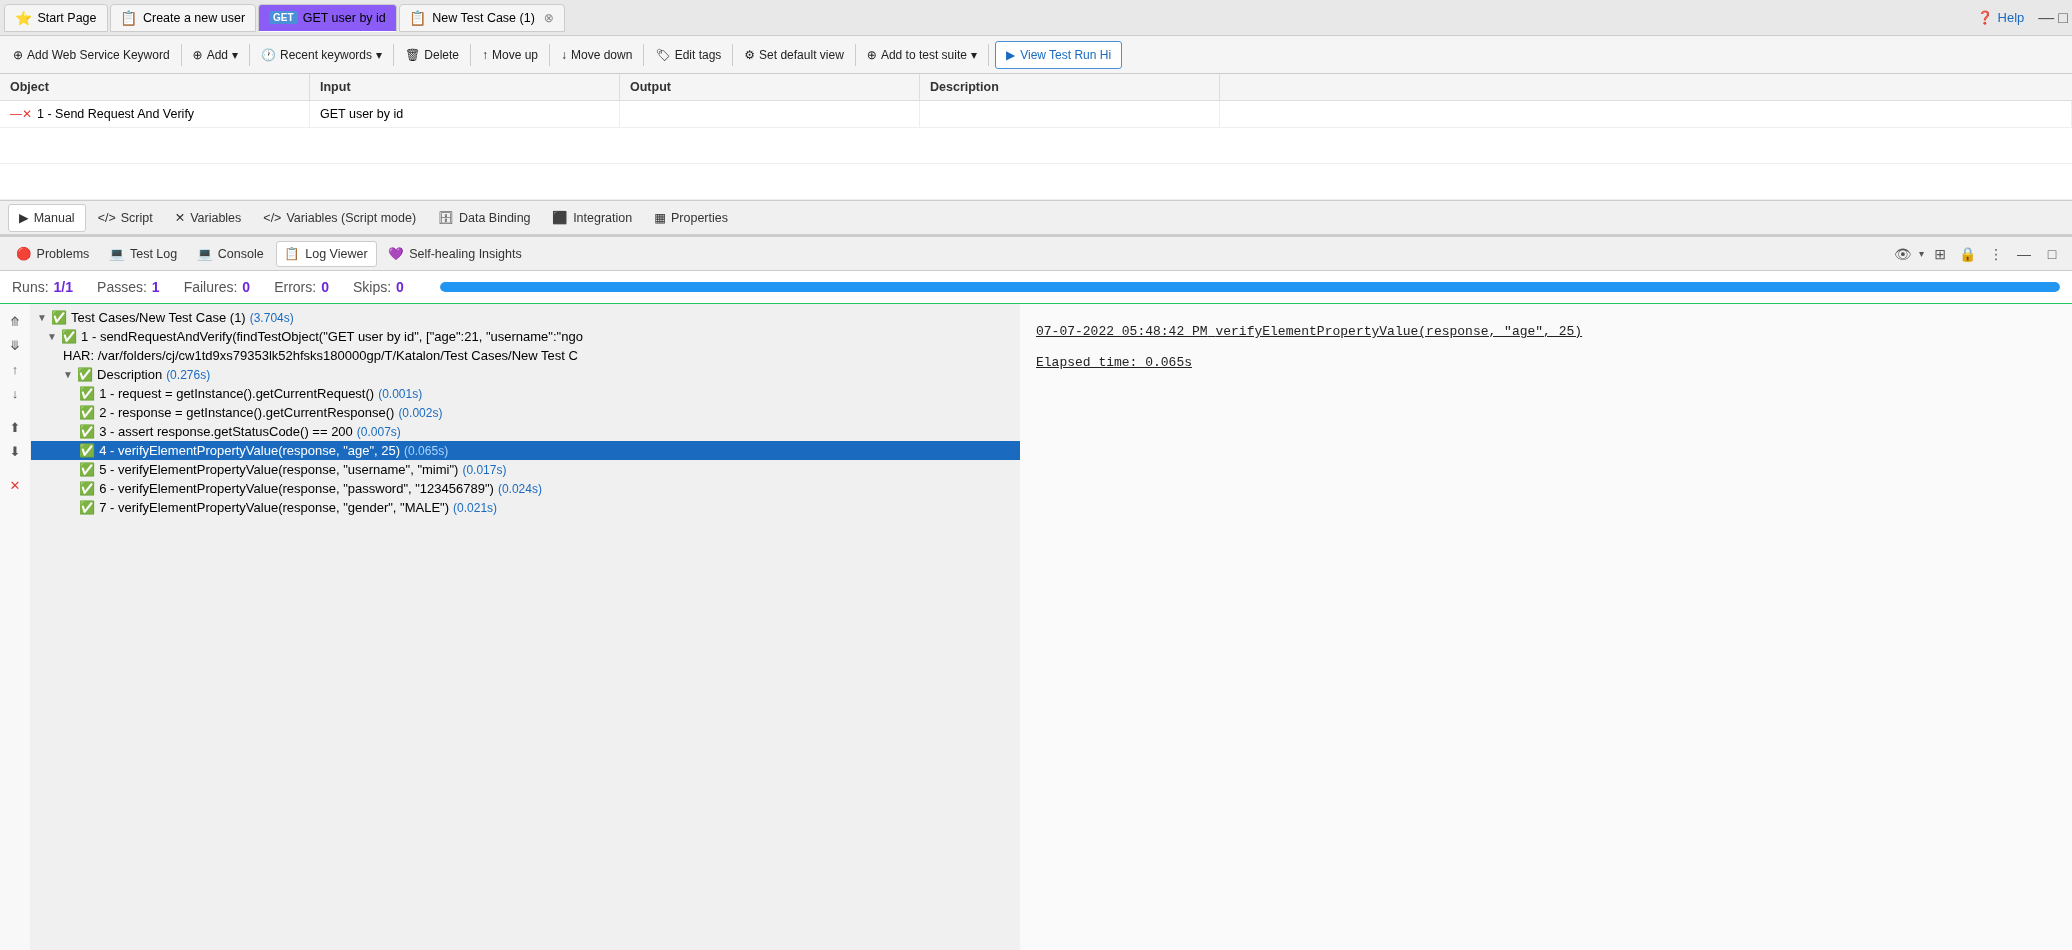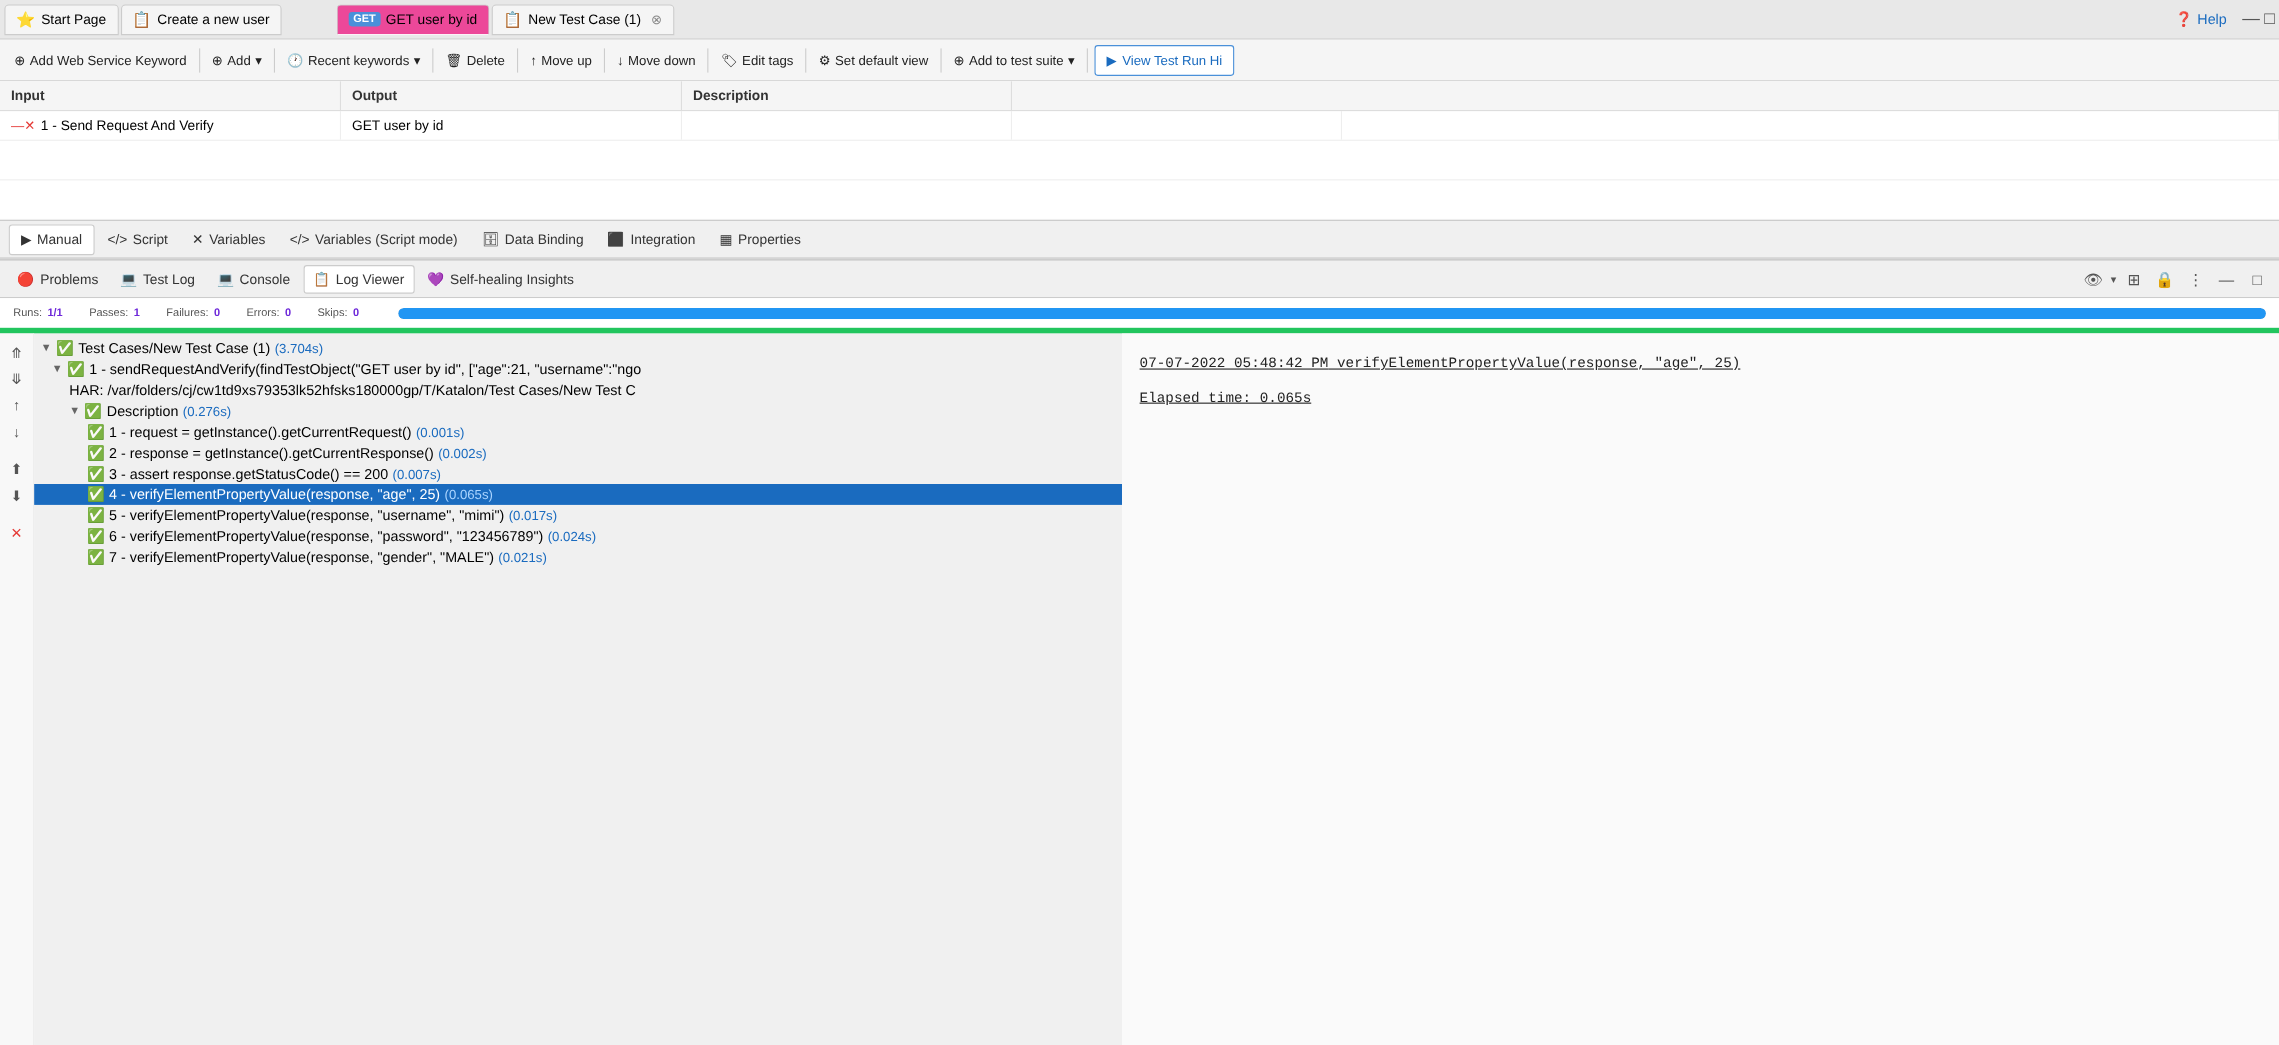--- a/index.html
+++ b/index.html
@@ -8,21 +8,21 @@
     
     .tab-bar {
       display: flex; align-items: center; background: #e8e8e8; border-bottom: 1px solid #ccc;
       height: 36px; padding: 0 4px; gap: 2px;
     }
     .tab {
       display: flex; align-items: center; gap: 5px; padding: 0 10px; height: 28px;
       background: #f5f5f5; border: 1px solid #ccc; border-radius: 4px 4px 0 0;
       cursor: pointer; font-size: 12.5px; white-space: nowrap;
     }
-    .tab.active { background: #ec4899; border-bottom-color: #fff; margin-left: 48px; }
+    .tab.active { background: #8b5cf6; border-bottom-color: #fff; }
     .tab-icon { font-size: 14px; }
     .tab-get-badge { background: #4a90d9; color: #fff; font-size: 10px; font-weight: bold; padding: 1px 4px; border-radius: 3px; }
     .tab-close { margin-left: 4px; color: #888; font-size: 12px; cursor: pointer; }
     .help-btn {
       margin-left: auto; display: flex; align-items: center; gap: 4px;
       color: #1a6bbf; font-size: 13px; cursor: pointer; padding: 0 8px;
     }
     .window-controls { display: flex; gap: 4px; align-items: center; margin-left: 4px; }
     .window-ctrl { font-size: 16px; color: #555; cursor: pointer; line-height: 1; }
 
@@ -89,21 +89,21 @@
     .console-toolbar-right { margin-left: auto; display: flex; align-items: center; gap: 4px; }
     .console-icon-btn {
       display: flex; align-items: center; justify-content: center; width: 24px; height: 24px;
       border: none; background: transparent; cursor: pointer; color: #555; font-size: 14px;
       border-radius: 3px;
     }
 
     
     .stats-bar {
       display: flex; align-items: center; padding: 8px 12px; background: #fff;
-      border-bottom: 5px solid #22c55e; gap: 24px; font-size: 10px;
+      border-bottom: 1px solid #22c55e; gap: 24px; font-size: 14px;
     }
     .stat-item { display: flex; gap: 5px; }
     .stat-label { color: #555; }
     .stat-value { color: #6d28d9; font-weight: 700; }
     .progress-bar-container {
       flex: 1; height: 10px; background: #e0e0e0; border-radius: 5px; overflow: hidden; margin-left: 12px;
     }
     .progress-bar-fill { height: 100%; background: #2196f3; border-radius: 5px; }
     .tree-with-controls { display: flex; position: relative; flex: 1; overflow: hidden; }
     .tree-controls-col {
@@ -219,20 +219,21 @@
     </button>
     <div class="toolbar-separator"></div>
     <button class="view-test-run-btn">
       <span>▶</span>
       <span>View Test Run Hi</span>
     </button>
   </div>
 
   <div class="table-area">
     <div class="table-header">
+      <div class="th">Object</div>
       <div class="th">Input</div>
       <div class="th">Output</div>
       <div class="th">Description</div>
     </div>
     <div class="table-body">
       <div class="table-row">
         <div class="td">
           <span class="row-error-icon">—✕</span>
           <span>1 - Send Request And Verify</span>
         </div>

